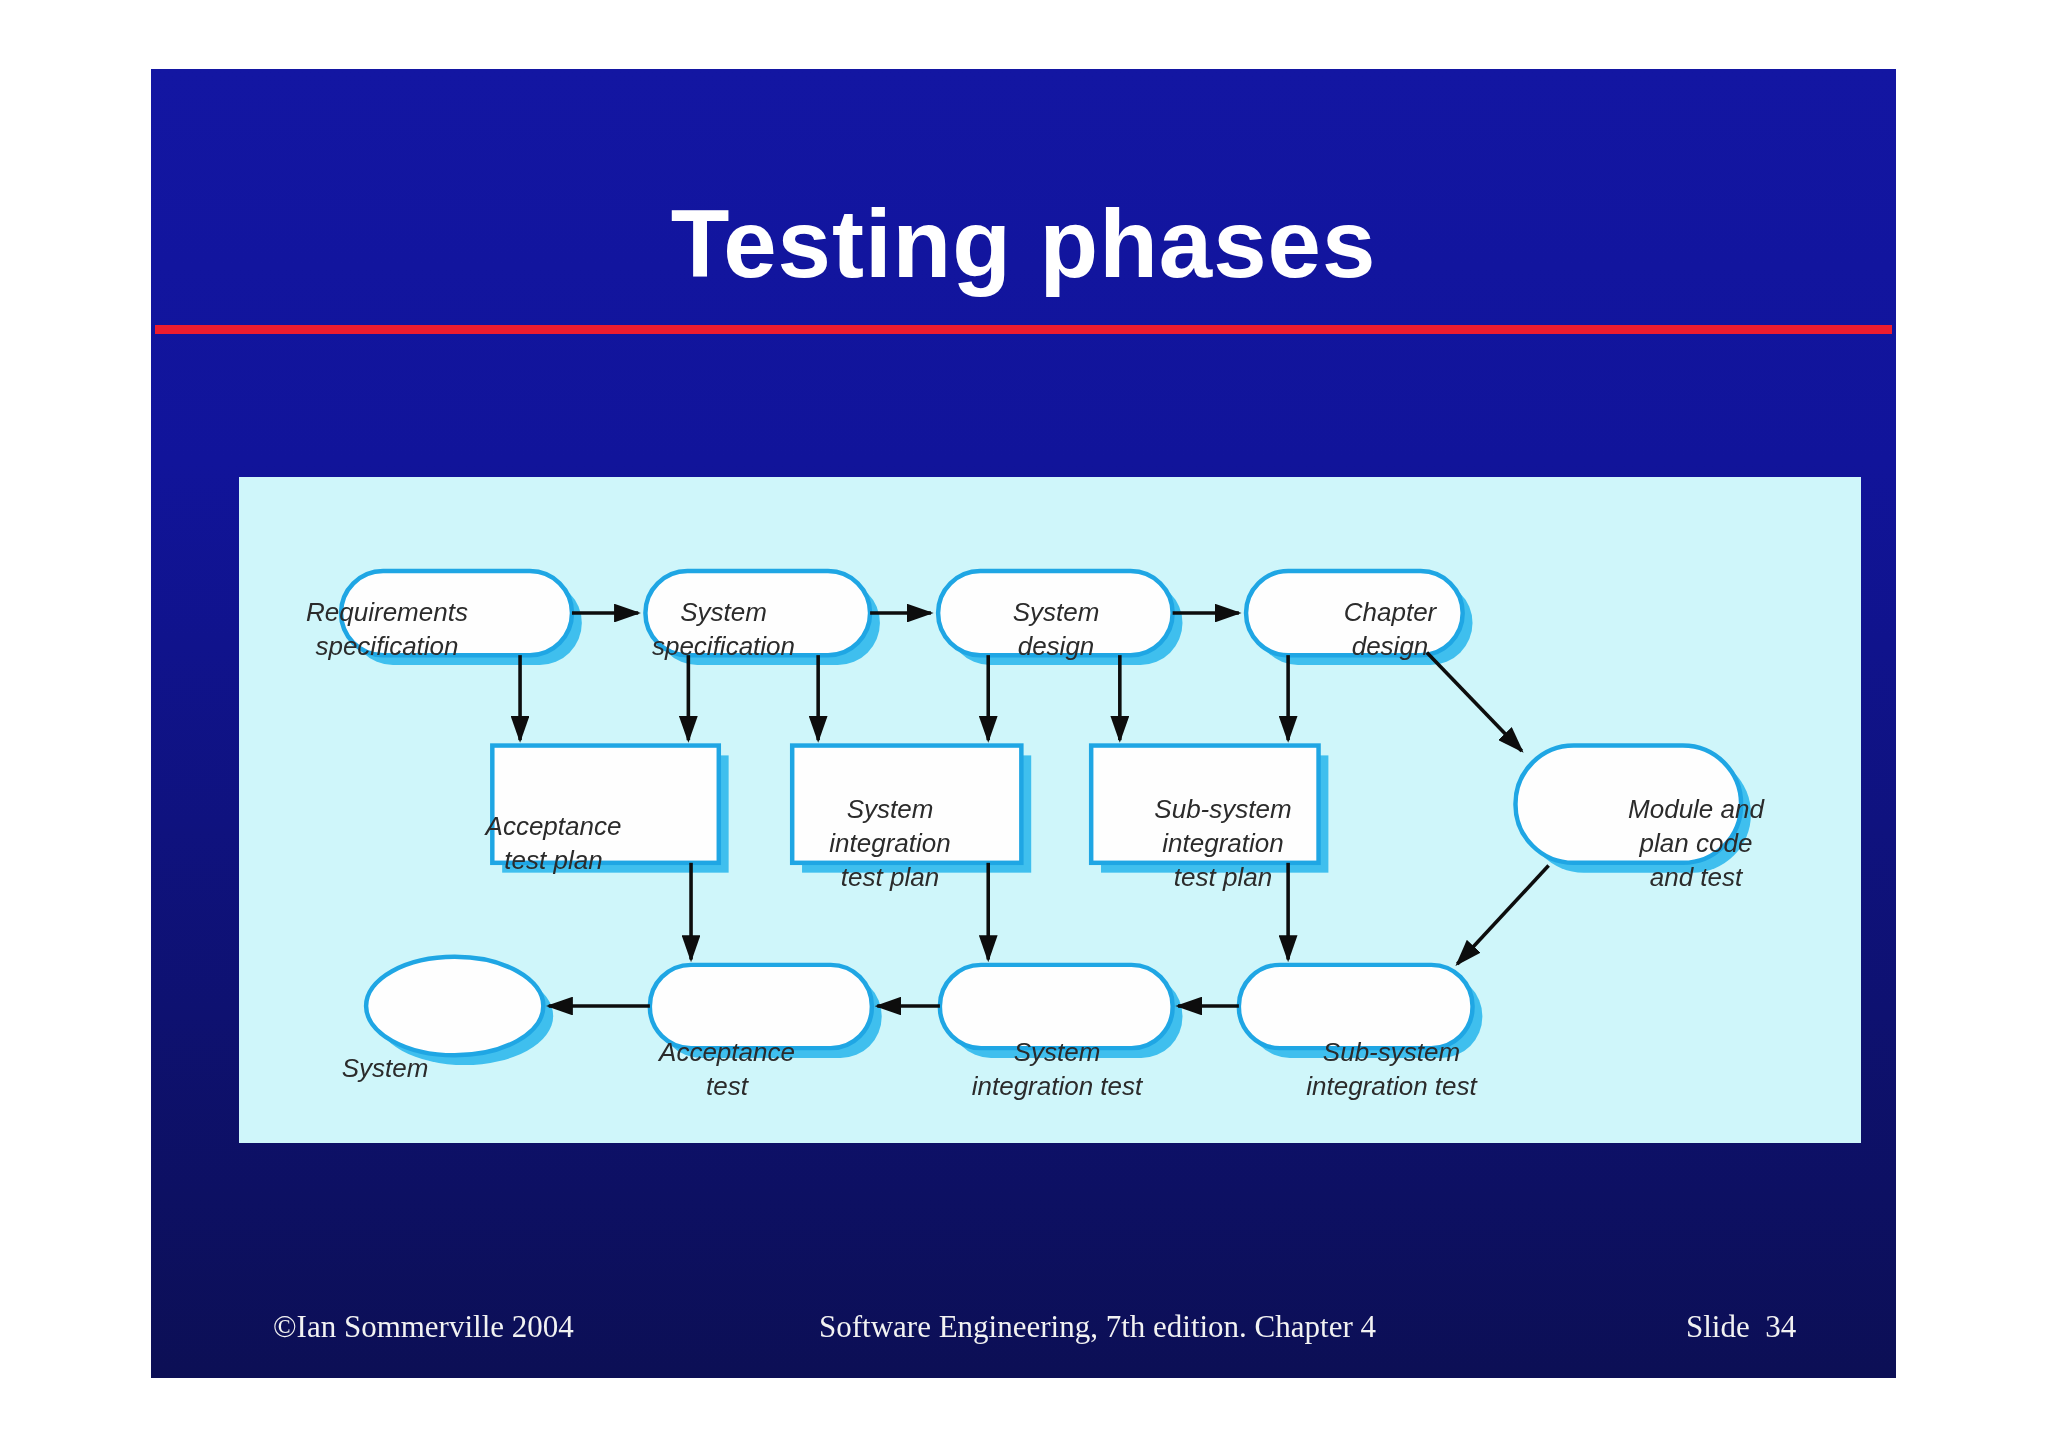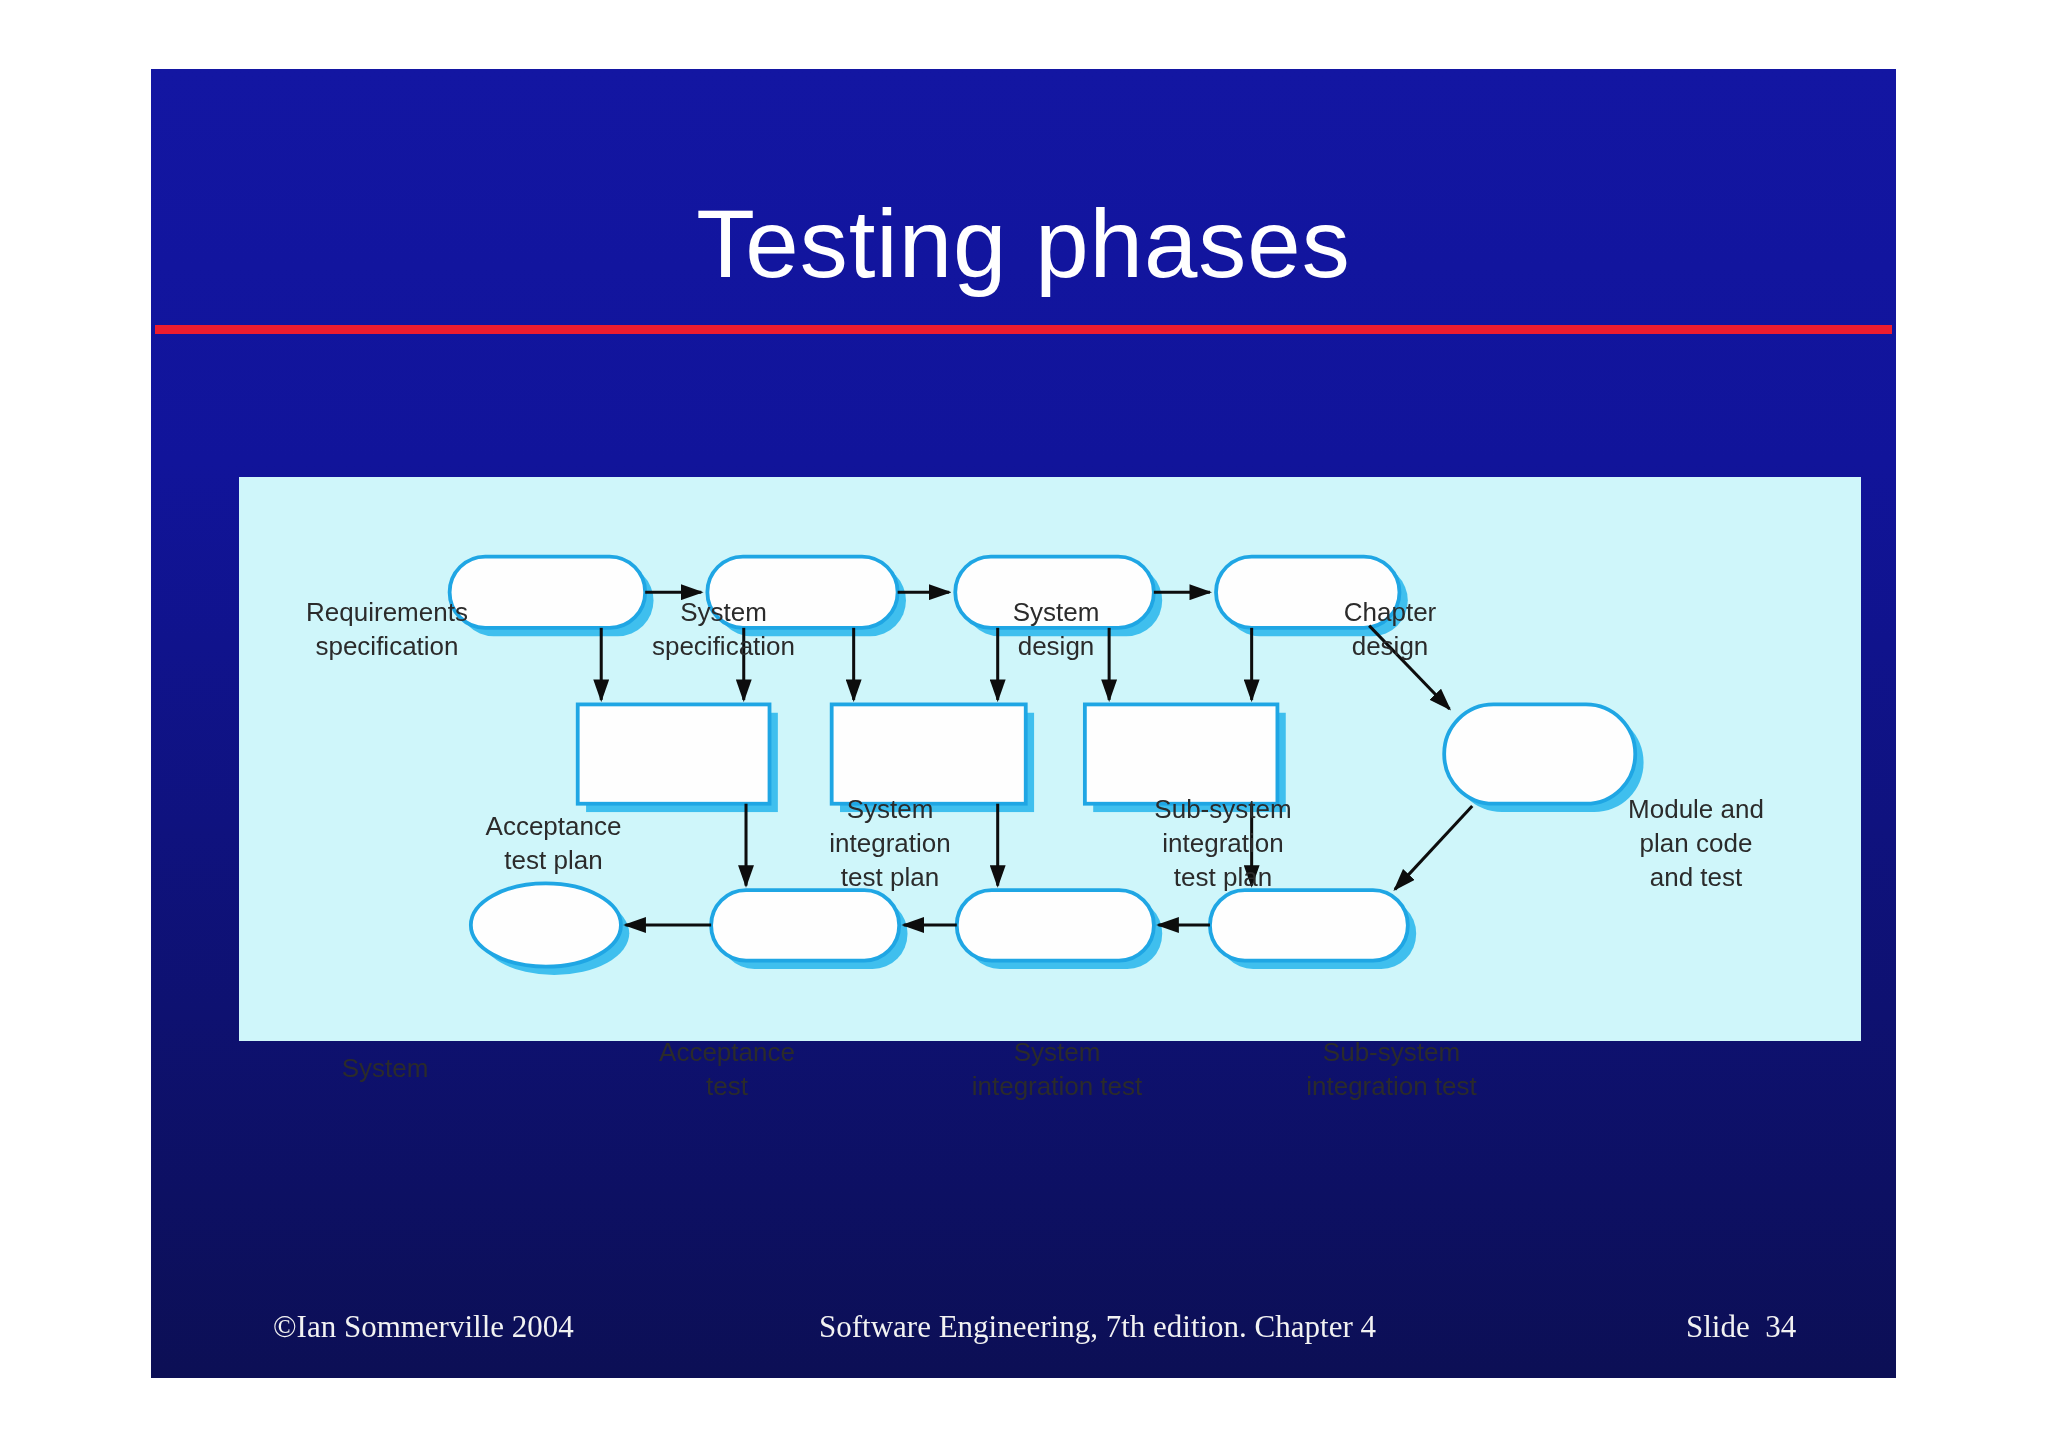--- a/index.html
+++ b/index.html
@@ -19,30 +19,31 @@
   html,body{width:2048px;height:1447px;background:#FFFFFF;overflow:hidden;}
   body{position:relative;font-family:"Liberation Sans",sans-serif;}
 
   .slide{
     position:absolute;left:151px;top:69px;width:1745px;height:1309px;
     background:linear-gradient(180deg,var(--bg-top) 0%,#11149A 30%,var(--bg-bottom) 100%);
   }
   .slide-title{
     position:absolute;left:0;right:0;top:117px;
     text-align:center;color:var(--title-text);
-    font-size:96px;line-height:115px;font-weight:400;
+    font-size:96px;line-height:115px;font-weight:700;
     letter-spacing:1px;
   }
   .accent-line{
     position:absolute;left:4px;right:4px;top:256px;height:9px;
     background:var(--accent-line);
   }
   .diagram-panel{
-    position:absolute;left:88px;top:408px;width:1622px;height:564px;
+    position:absolute;left:88px;top:408px;width:1622px;height:666px;
     background:var(--panel-bg);
+    font-style:italic;
   }
   .diagram-panel svg{position:absolute;left:0;top:0;width:100%;height:100%;display:block;}
 
   .node-shadow{fill:var(--node-shadow);stroke:none;}
   .node-shape{fill:var(--node-fill);stroke:var(--node-border);stroke-width:5;}
   .edge{stroke:var(--arrow);stroke-width:4;fill:none;}
   #ah path{fill:var(--arrow);}
 
   .node-label{
     position:absolute;display:flex;align-items:center;justify-content:center;

